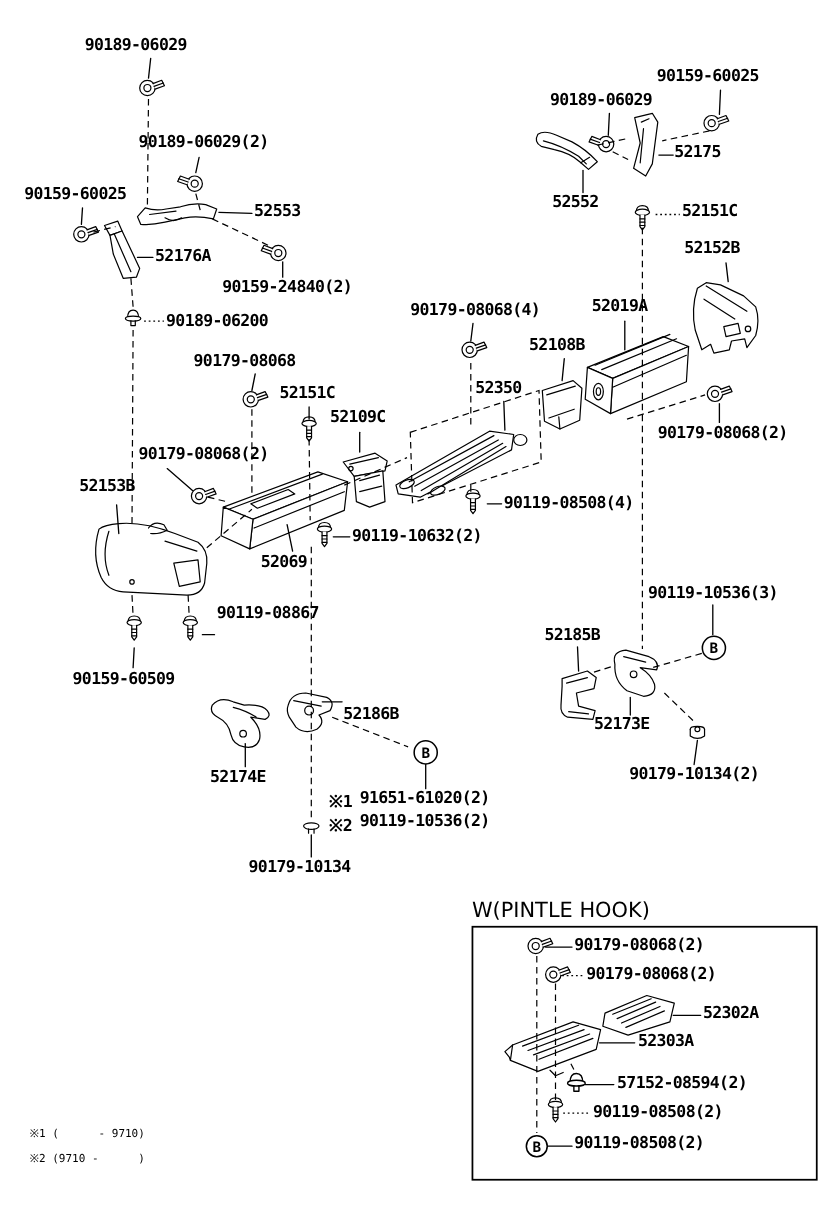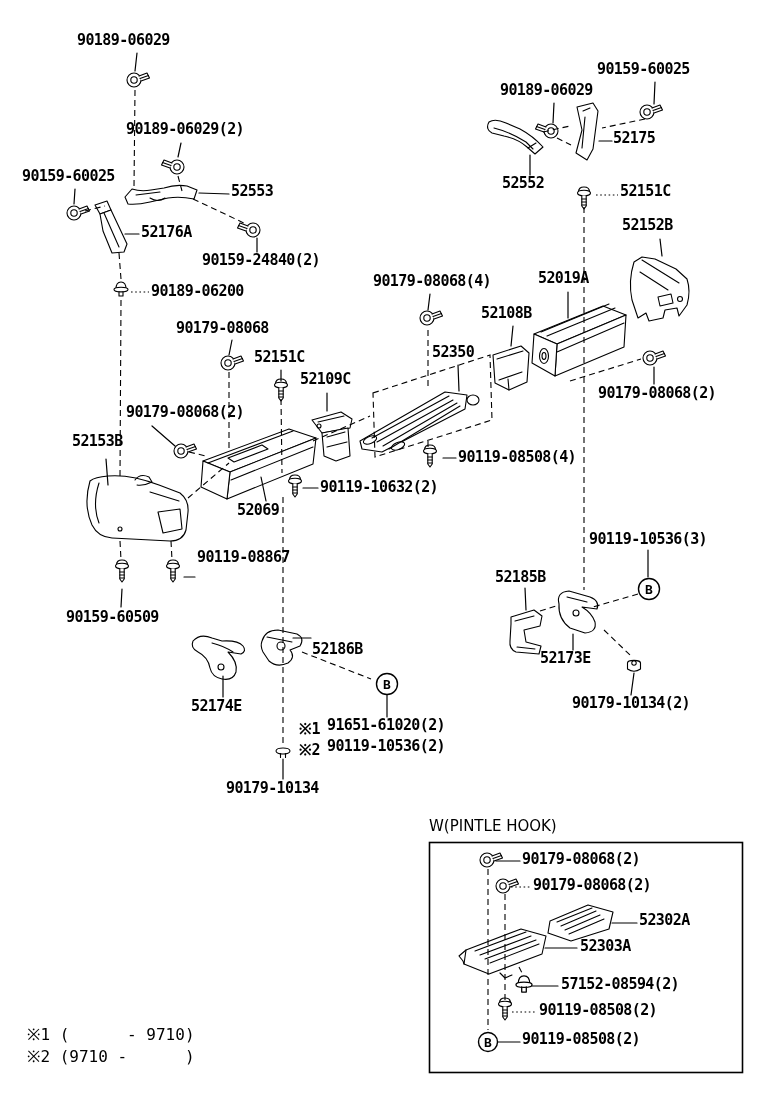--- a/index.html
+++ b/index.html
@@ -3,23 +3,23 @@
 <meta charset="utf-8">
 <style>
   html,body{margin:0;padding:0;background:#fff;}
   .stage{position:relative;width:760px;height:1112px;background:#fff;overflow:hidden;
          font-family:"DejaVu Sans Mono",monospace;}
   svg.art{position:absolute;left:0;top:0;}
   .pn{position:absolute;font-family:"DejaVu Sans Mono",monospace;font-weight:bold;
       font-size:15px;letter-spacing:-0.6px;color:#000;white-space:pre;line-height:1;}
   .pref{position:absolute;font-family:"DejaVu Sans Mono",monospace;font-weight:bold;
       font-size:15px;color:#000;line-height:1;}
-  .sm{position:absolute;font-family:"DejaVu Sans",sans-serif;font-size:15px;color:#000;
+  .sm{position:absolute;font-family:"DejaVu Sans",sans-serif;font-size:19px;color:#000;
       white-space:pre;line-height:1;}
-  .note{position:absolute;font-family:"DejaVu Sans Mono",monospace;font-size:16px;color:#000;
+  .note{position:absolute;font-family:"DejaVu Sans Mono",monospace;font-size:10px;color:#000;
       white-space:pre;line-height:1;}
   .bletter{font-family:"DejaVu Sans Mono",monospace;font-weight:bold;font-size:13px;}
 </style>
 </head>
 <body>
 
 <div class="stage">
 
 <svg class="art" width="760" height="1112" viewBox="0 0 760 1112">
   <defs>

